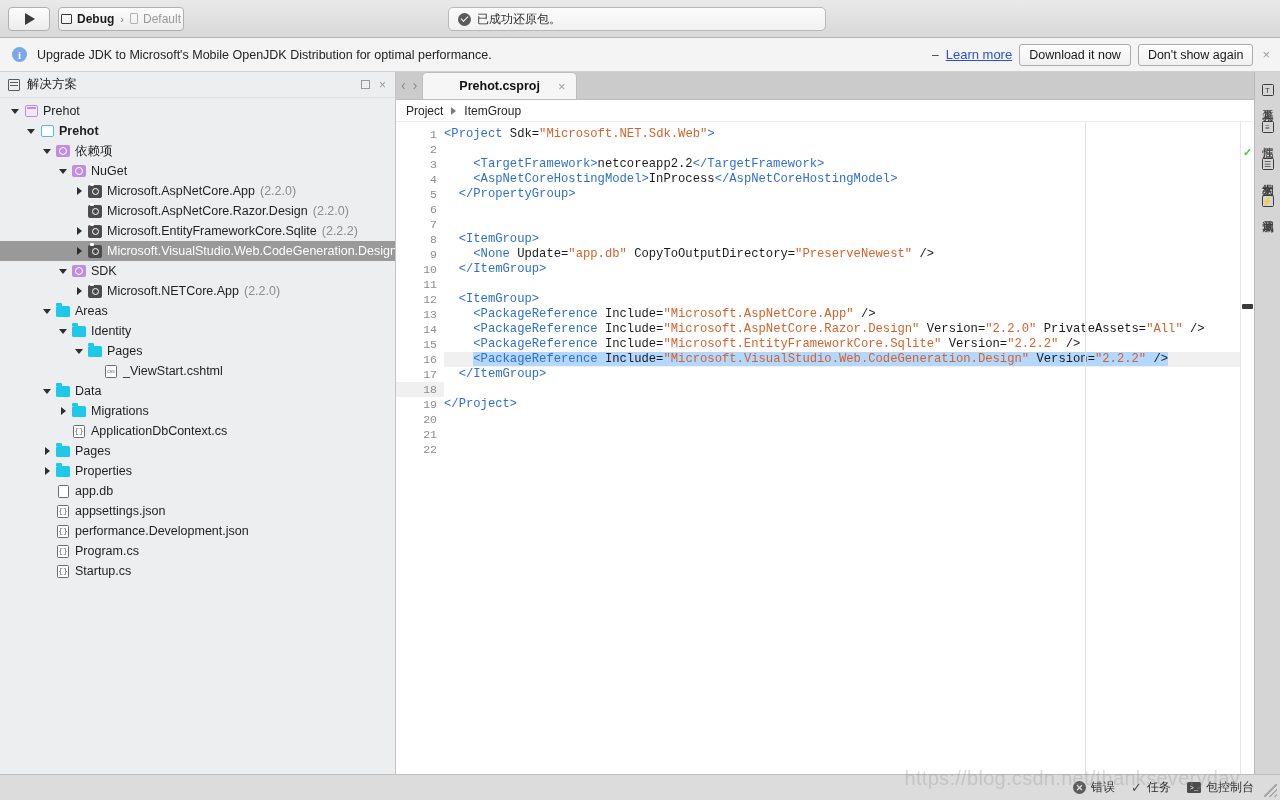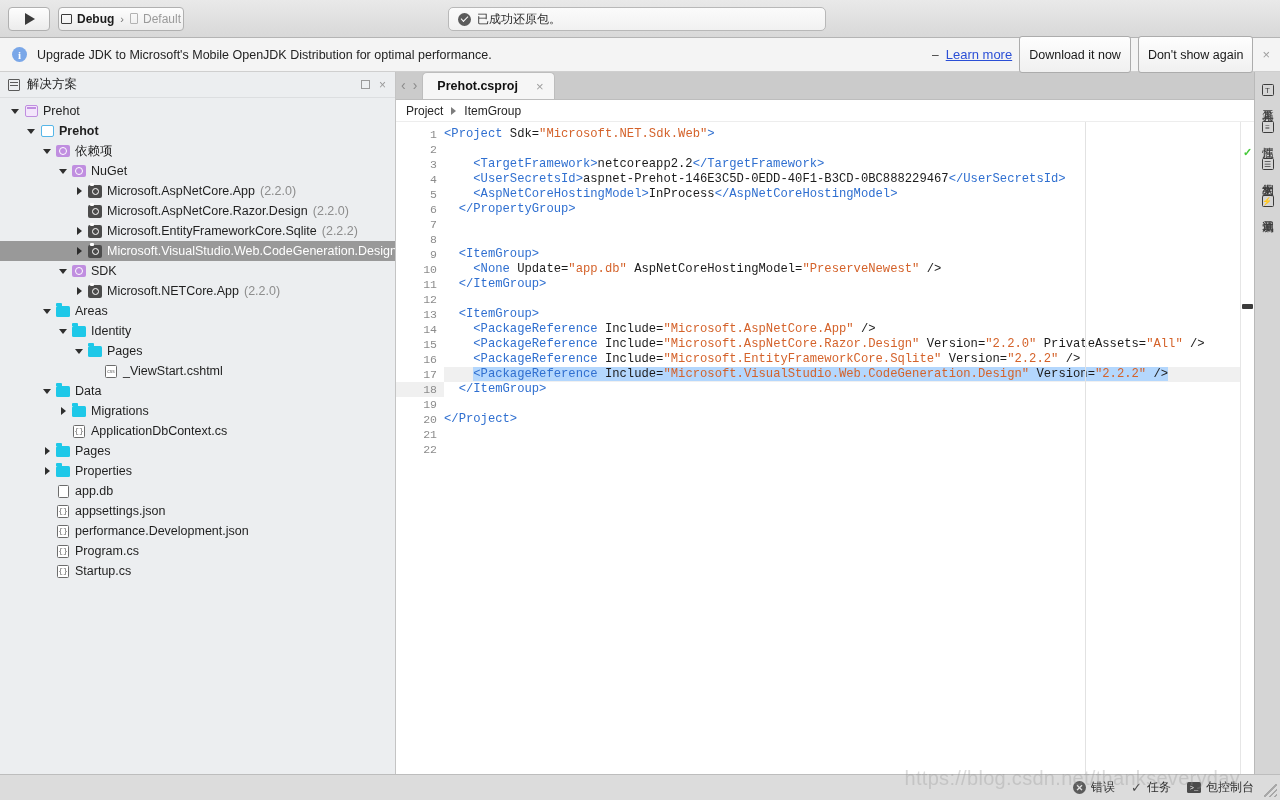--- a/index.html
+++ b/index.html
@@ -101,21 +101,21 @@
     display: flex; align-items: center; justify-content: center;
     font-family: "Liberation Serif", serif; flex: 0 0 15px;
   }
   .notify-text { margin-left: 10px; font-size: 12.5px; color: #232323; }
   .notify-right { margin-left: auto; display: flex; align-items: center; gap: 7px; }
   .dash { color: #3c3c3c; font-size: 12px; }
   .lnk {
     color: #2b4fd6; text-decoration: underline; font-size: 13px; cursor: pointer;
   }
   .nbtn {
-    height: 37px; padding: 0 9px;
+    height: 22px; padding: 0 9px;
     background: linear-gradient(to bottom, #fefefe, #f0f0f0);
     border: 1px solid #acacac; border-radius: 3px;
     font-size: 12.5px; color: #181818;
     display: flex; align-items: center;
   }
   .xclose { color: #9d9d9d; font-size: 13px; padding: 0 4px 0 2px; }
 
   
   .body-row { flex: 1 1 auto; display: flex; min-height: 0; }
 
@@ -191,21 +191,21 @@
   
   .editor { flex: 1 1 auto; display: flex; flex-direction: column; min-width: 0; background: #ffffff; }
   .tabbar {
     height: 28px; flex: 0 0 28px; background: #cbcbcb;
     display: flex; align-items: flex-end; border-bottom: 1px solid #bdbdbd;
   }
   .nav-arrows { display: flex; align-items: center; height: 28px; padding: 0 5px; gap: 7px; }
   .navA { font-size: 14px; color: #8a8a8a; line-height: 1; }
   .tab {
     height: 27px; background: #f6f6f6; border-radius: 5px 5px 0 0;
-    display: flex; align-items: center; padding: 0 10px 0 14px; gap: 18px;
+    display: flex; align-items: center; padding: 0 10px 0 36px; gap: 18px;
     border: 1px solid #bdbdbd; border-bottom: none;
     font-size: 12.5px; font-weight: bold; color: #111;
   }
   .tab .tabx { color: #9e9e9e; font-size: 13px; font-weight: normal; }
   .breadcrumb {
     height: 22px; flex: 0 0 22px; background: #ffffff;
     display: flex; align-items: center; padding: 0 0 0 10px; gap: 8px;
     font-size: 12px; color: #262626; border-bottom: 1px solid #ededed;
   }
   .bc-sep { width: 0; height: 0; border-top: 4px solid transparent; border-bottom: 4px solid transparent; border-left: 5px solid #7d7d7d; }
@@ -609,27 +609,26 @@
             <div class="gline">19</div>
             <div class="gline">20</div>
             <div class="gline">21</div>
             <div class="gline">22</div>
           </div>
         <div class="code" id="code">
           <div class="guideline"></div>
         <div class="cline"><span class="tg">&lt;</span><span class="tg">Project</span><span class="pl"> Sdk=</span><span class="st">"Microsoft.NET.Sdk.Web"</span><span class="tg">&gt;</span></div>
             <div class="cline">&nbsp;</div>
             <div class="cline"><span class="tg">    &lt;TargetFramework&gt;</span><span class="pl">netcoreapp2.2</span><span class="tg">&lt;/TargetFramework&gt;</span></div>
-            <div class="cline"><span class="tg">    &lt;UserSecretsId&gt;</span><span class="pl">aspnet-Prehot-146E3C5D-0EDD-40F1-B3CD-0BC888229467</span><span class="tg">&lt;/UserSecretsId&gt;</span></div>
             <div class="cline"><span class="tg">    &lt;AspNetCoreHostingModel&gt;</span><span class="pl">InProcess</span><span class="tg">&lt;/AspNetCoreHostingModel&gt;</span></div>
             <div class="cline"><span class="tg">  &lt;/PropertyGroup&gt;</span></div>
             <div class="cline">&nbsp;</div>
             <div class="cline">&nbsp;</div>
             <div class="cline"><span class="tg">  &lt;ItemGroup&gt;</span></div>
-            <div class="cline"><span class="tg">    &lt;None</span><span class="pl"> Update=</span><span class="st">"app.db"</span><span class="pl"> AspNetCoreHostingModel=</span><span class="st">"PreserveNewest"</span><span class="pl"> /&gt;</span></div>
+            <div class="cline"><span class="tg">    &lt;None</span><span class="pl"> Update=</span><span class="st">"app.db"</span><span class="pl"> CopyToOutputDirectory=</span><span class="st">"PreserveNewest"</span><span class="pl"> /&gt;</span></div>
             <div class="cline"><span class="tg">  &lt;/ItemGroup&gt;</span></div>
             <div class="cline">&nbsp;</div>
             <div class="cline"><span class="tg">  &lt;ItemGroup&gt;</span></div>
             <div class="cline"><span class="tg">    &lt;PackageReference</span><span class="pl"> Include=</span><span class="st">"Microsoft.AspNetCore.App"</span><span class="pl"> /&gt;</span></div>
             <div class="cline"><span class="tg">    &lt;PackageReference</span><span class="pl"> Include=</span><span class="st">"Microsoft.AspNetCore.Razor.Design"</span><span class="pl"> Version=</span><span class="st">"2.2.0"</span><span class="pl"> PrivateAssets=</span><span class="st">"All"</span><span class="pl"> /&gt;</span></div>
             <div class="cline"><span class="tg">    &lt;PackageReference</span><span class="pl"> Include=</span><span class="st">"Microsoft.EntityFrameworkCore.Sqlite"</span><span class="pl"> Version=</span><span class="st">"2.2.2"</span><span class="pl"> /&gt;</span></div>
             <div class="cline cur"><span class="pl">    </span><span class="sel-hl"><span class="tg">&lt;PackageReference</span><span class="pl"> Include=</span><span class="st">"Microsoft.VisualStudio.Web.CodeGeneration.Design"</span><span class="pl"> Version=</span><span class="st">"2.2.2"</span><span class="pl"> /&gt;</span></span></div>
             <div class="cline"><span class="tg">  &lt;/ItemGroup&gt;</span></div>
             <div class="cline">&nbsp;</div>
             <div class="cline"><span class="tg">&lt;/Project&gt;</span></div>

